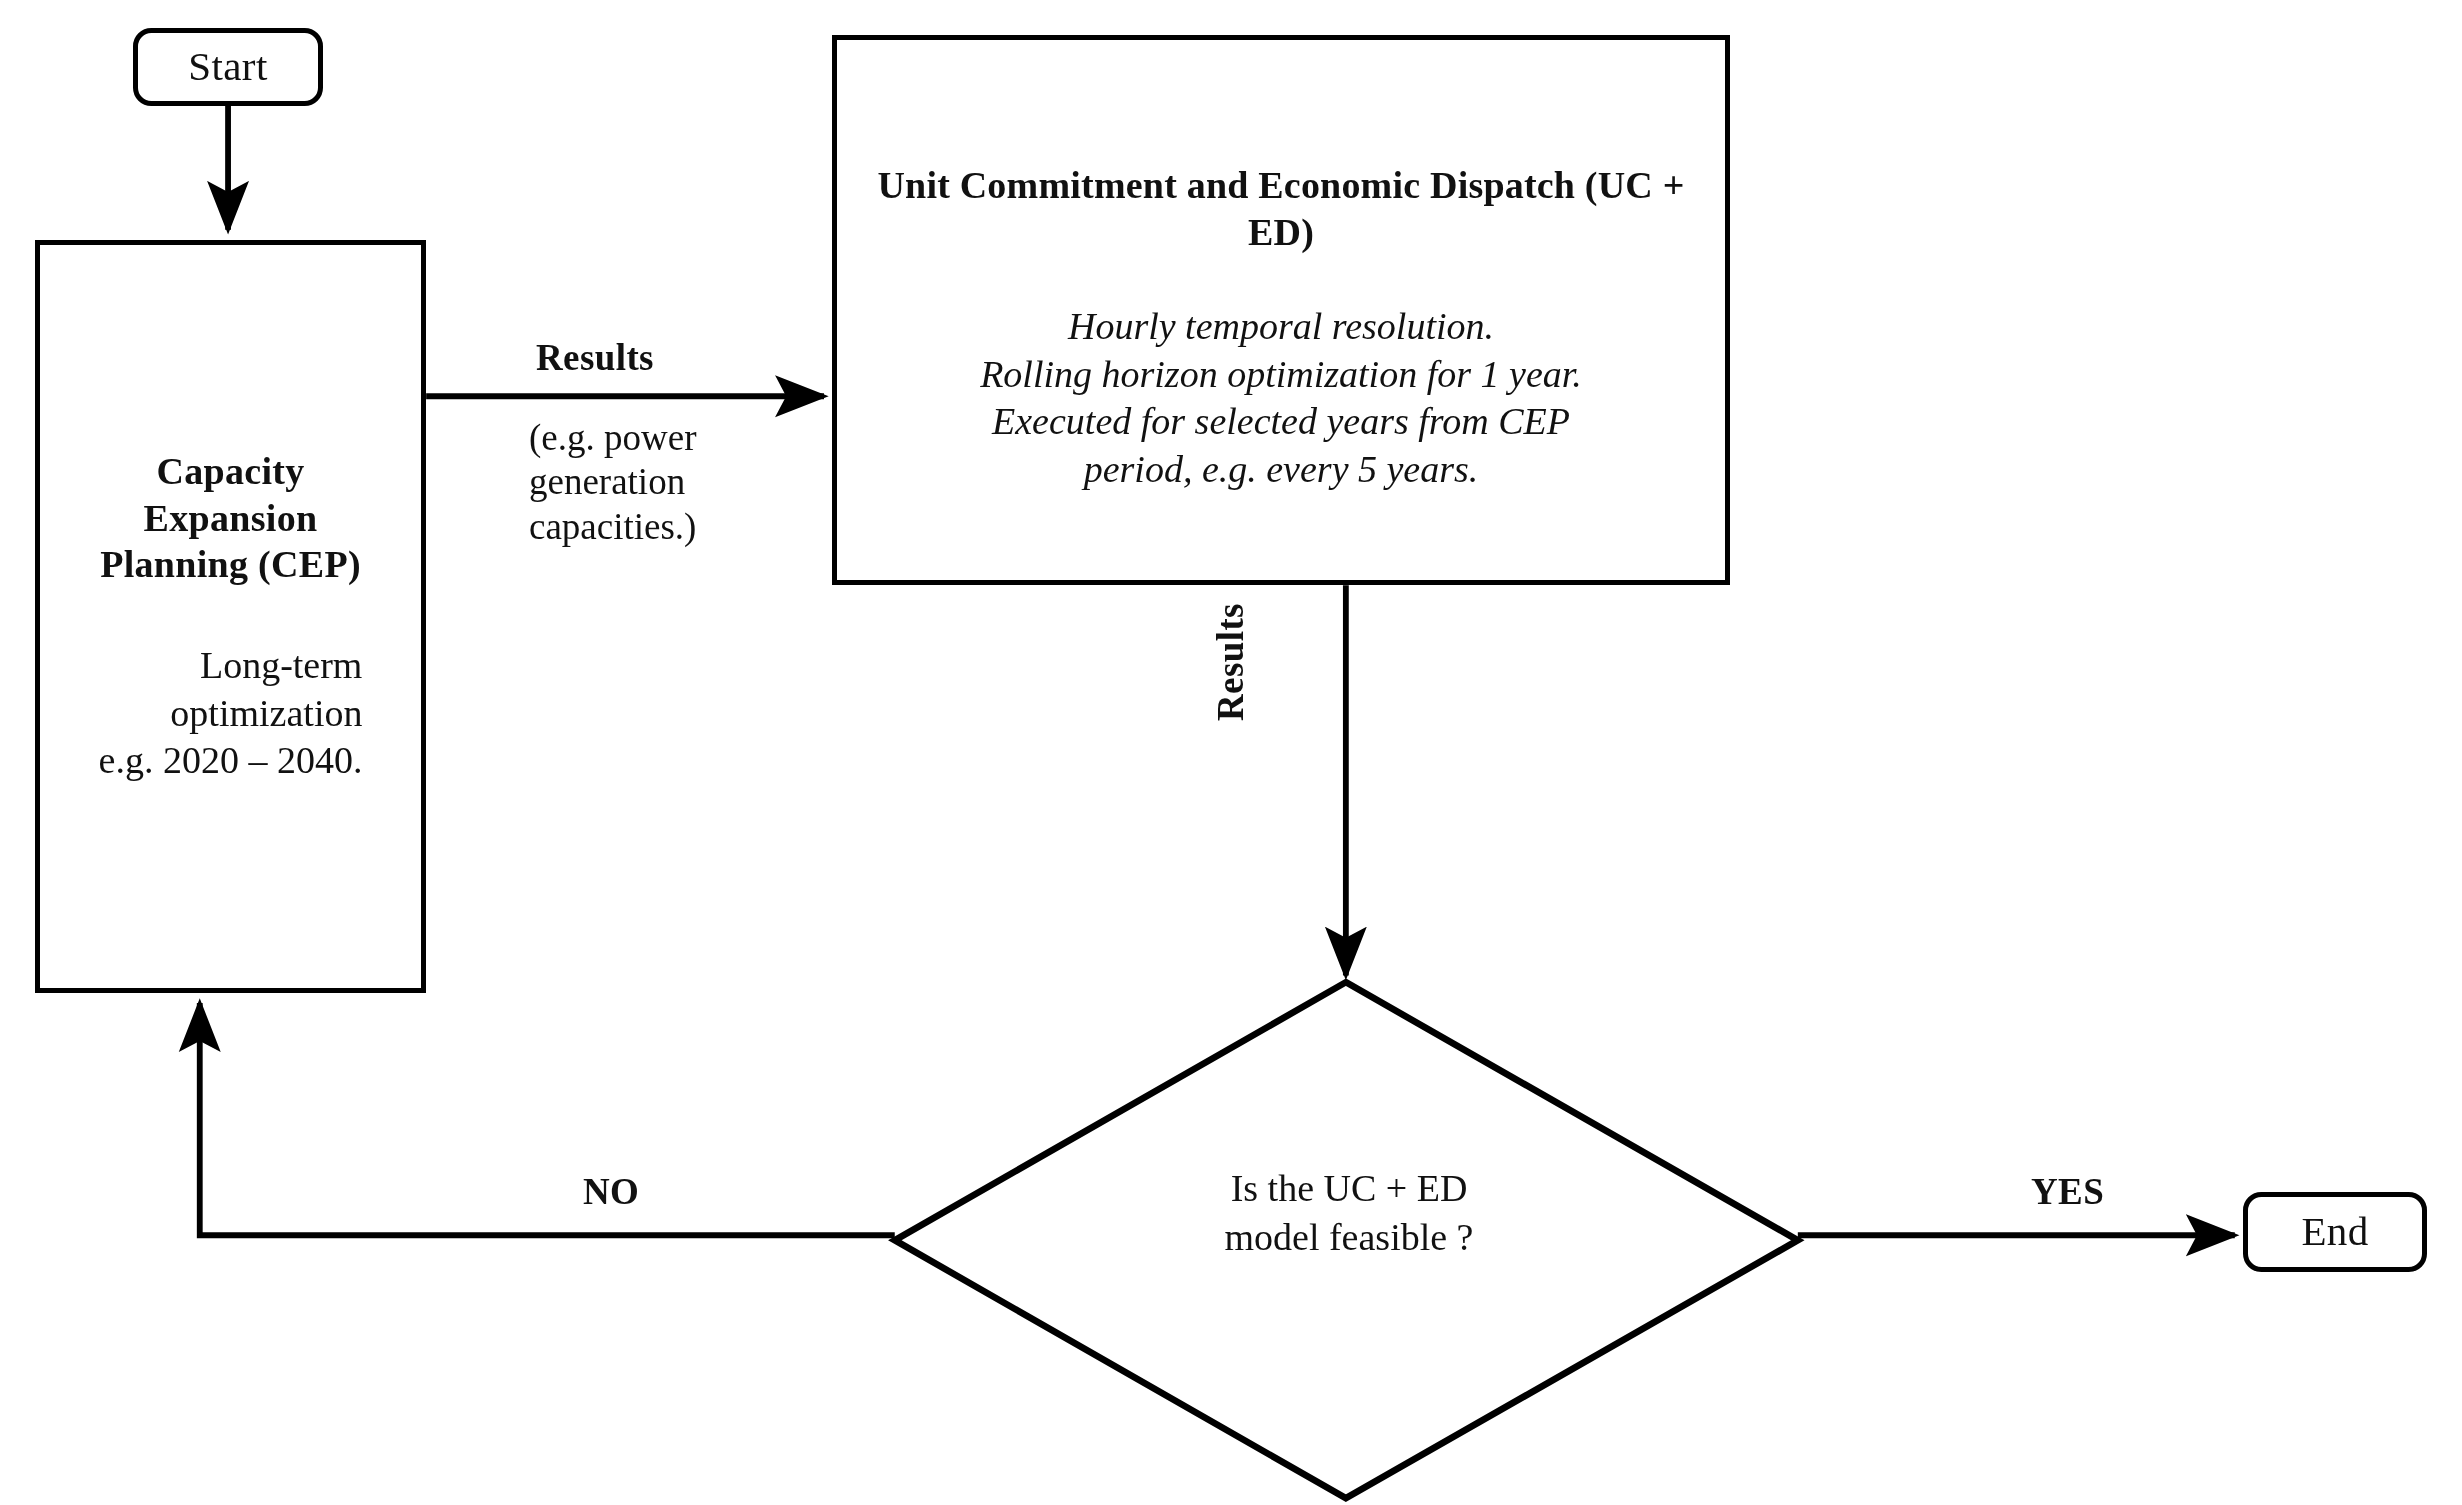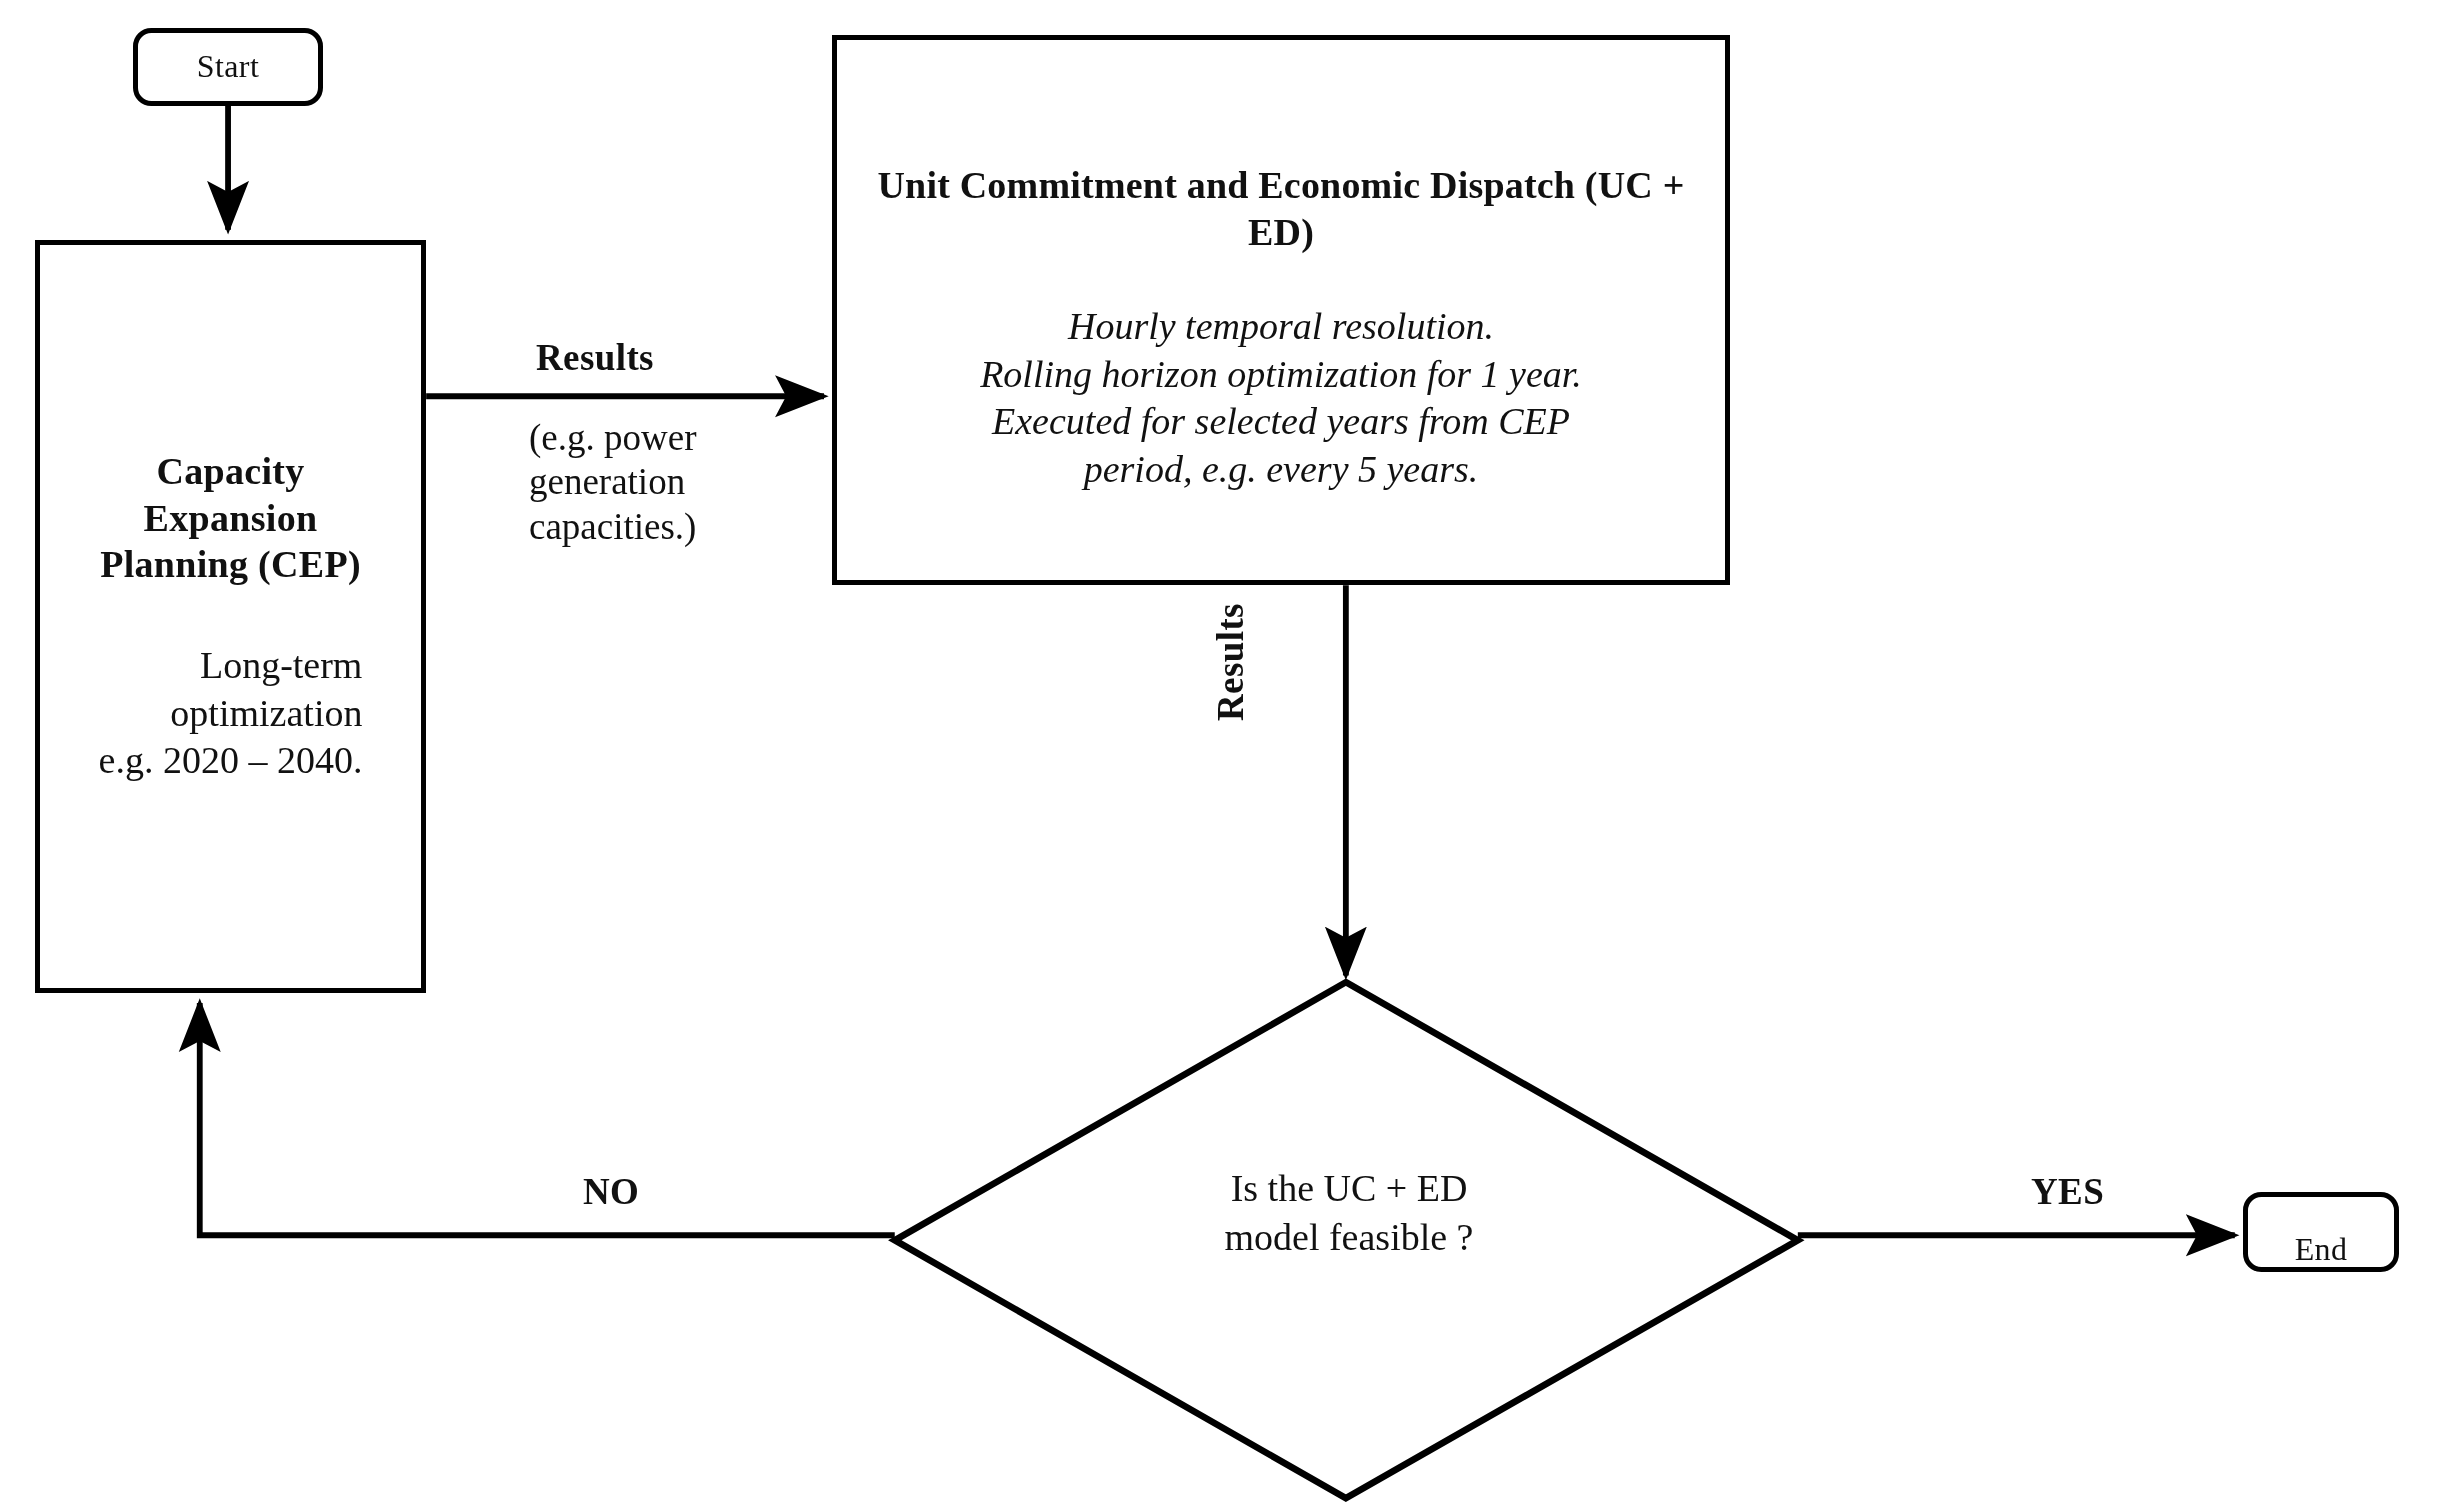--- a/index.html
+++ b/index.html
@@ -34,21 +34,21 @@
     text-align: center;
     background: #ffffff;
   }
 
   
   .terminal {
     border: 5.8px solid #000000;
     border-radius: 18.3px;
   }
   .terminal .label {
-    font-size: 32px;
+    font-size: 41px;
     line-height: 1.1;
     letter-spacing: 0.4px;
   }
 
   
   .process {
     border: 5px solid #000000;
   }
 
   #cep-node {
@@ -102,23 +102,22 @@
     width: 608px;
     text-align: center;
     font-size: 38px;
     line-height: 1.3;
     white-space: pre-line;
   }
 
   #end-node {
     left: 2243px;
     top: 1192px;
-    width: 156px;
+    width: 184px;
     height: 80px;
-    justify-content: flex-end;
   }
 
   
   .edge-label {
     position: absolute;
     font-size: 37px;
     line-height: 1.2;
     white-space: pre-line;
   }
   .edge-label.bold {

